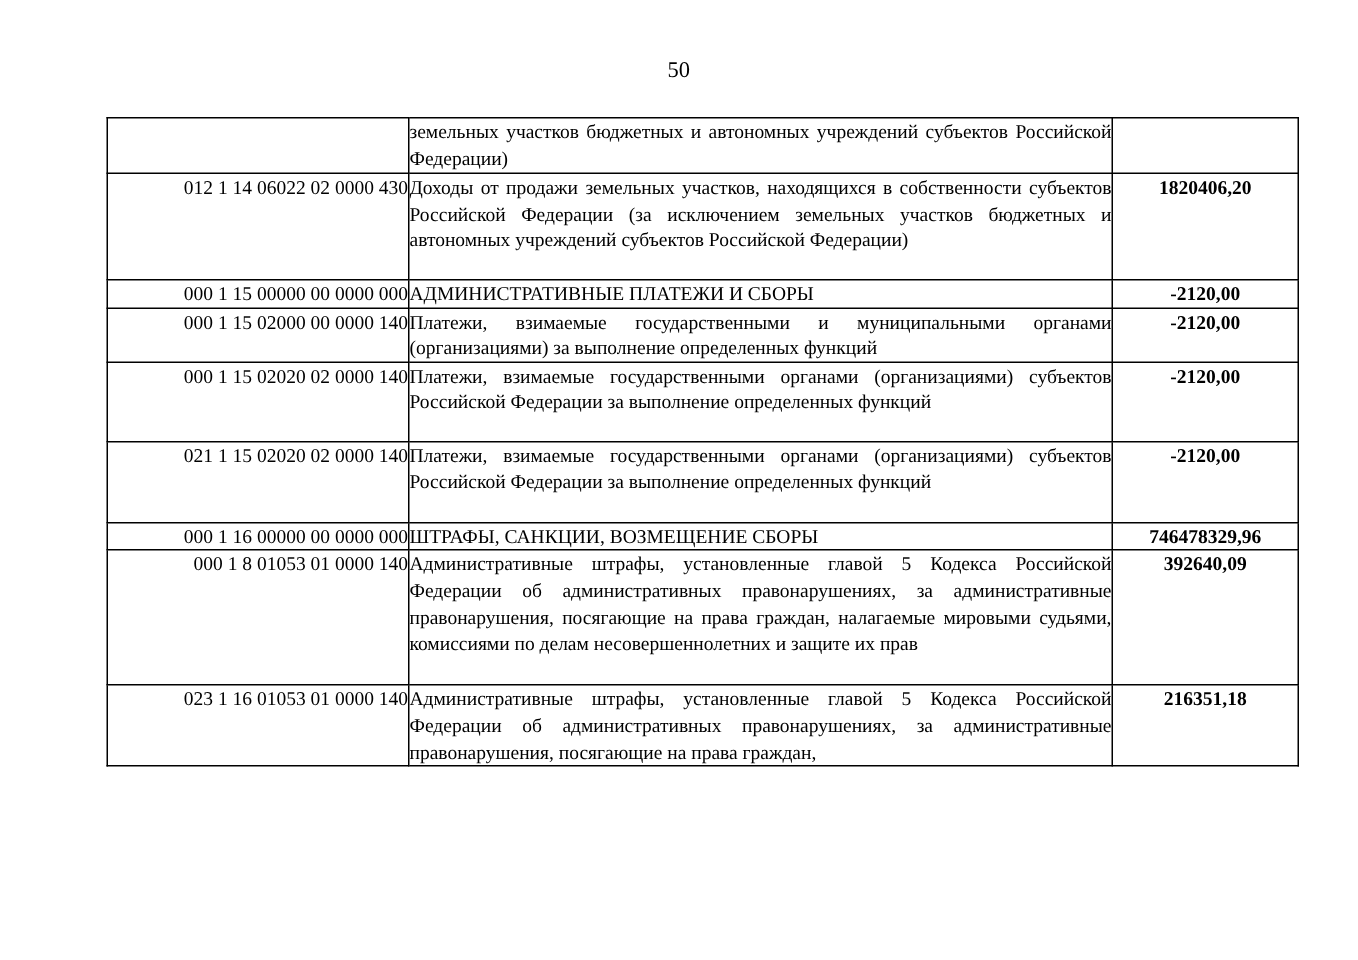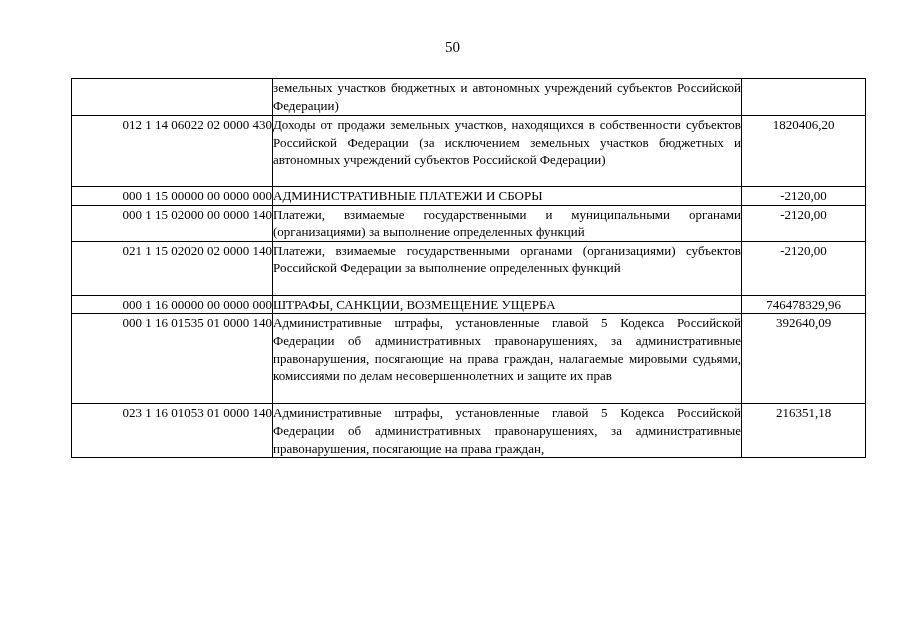--- a/index.html
+++ b/index.html
@@ -46,20 +46,21 @@
   td.td-code {
     text-align: right;
     white-space: nowrap;
   }
   td.td-desc {
     text-align: justify;
     padding: 0 6px;
   }
   td.td-amount {
     text-align: center;
+    font-weight: bold;
   }
 </style>
 </head>
 <body>
 
 <div class="page">
   <div class="page-number">50</div>
 
   <table class="budget-table">
     <colgroup>
@@ -81,32 +82,37 @@
         <tr style="height: 18px;">
           <td class="td-code">000 1 15 00000 00 0000 000</td>
           <td class="td-desc">АДМИНИСТРАТИВНЫЕ ПЛАТЕЖИ И СБОРЫ</td>
           <td class="td-amount">-2120,00</td>
         </tr>
         <tr style="height: 36px;">
           <td class="td-code">000 1 15 02000 00 0000 140</td>
           <td class="td-desc">Платежи, взимаемые государственными и муниципальными органами (организациями) за выполнение определенных функций</td>
           <td class="td-amount">-2120,00</td>
         </tr>
+        <tr style="height: 53px;">
+          <td class="td-code">000 1 15 02020 02 0000 140</td>
+          <td class="td-desc">Платежи, взимаемые государственными органами (организациями) субъектов Российской Федерации за выполнение определенных функций</td>
+          <td class="td-amount">-2120,00</td>
+        </tr>
         <tr style="height: 54px;">
           <td class="td-code">021 1 15 02020 02 0000 140</td>
           <td class="td-desc">Платежи, взимаемые государственными органами (организациями) субъектов Российской Федерации за выполнение определенных функций</td>
           <td class="td-amount">-2120,00</td>
         </tr>
         <tr style="height: 18px;">
           <td class="td-code">000 1 16 00000 00 0000 000</td>
-          <td class="td-desc">ШТРАФЫ, САНКЦИИ, ВОЗМЕЩЕНИЕ УЩЕРБА</td>
+          <td class="td-desc">ШТРАФЫ, САНКЦИИ, ВОЗМЕЩЕНИЕ СБОРЫ</td>
           <td class="td-amount">746478329,96</td>
         </tr>
         <tr style="height: 90px;">
-          <td class="td-code">000 1 16 01535 01 0000 140</td>
+          <td class="td-code">000 1 8 01053 01 0000 140</td>
           <td class="td-desc">Административные штрафы, установленные главой 5 Кодекса Российской Федерации об административных правонарушениях, за административные правонарушения, посягающие на права граждан, налагаемые мировыми судьями, комиссиями по делам несовершеннолетних и защите их прав</td>
           <td class="td-amount">392640,09</td>
         </tr>
         <tr style="height: 54px;">
           <td class="td-code">023 1 16 01053 01 0000 140</td>
           <td class="td-desc">Административные штрафы, установленные главой 5 Кодекса Российской Федерации об административных правонарушениях, за административные правонарушения, посягающие на права граждан,</td>
           <td class="td-amount">216351,18</td>
         </tr>
       </tbody>
   </table>

